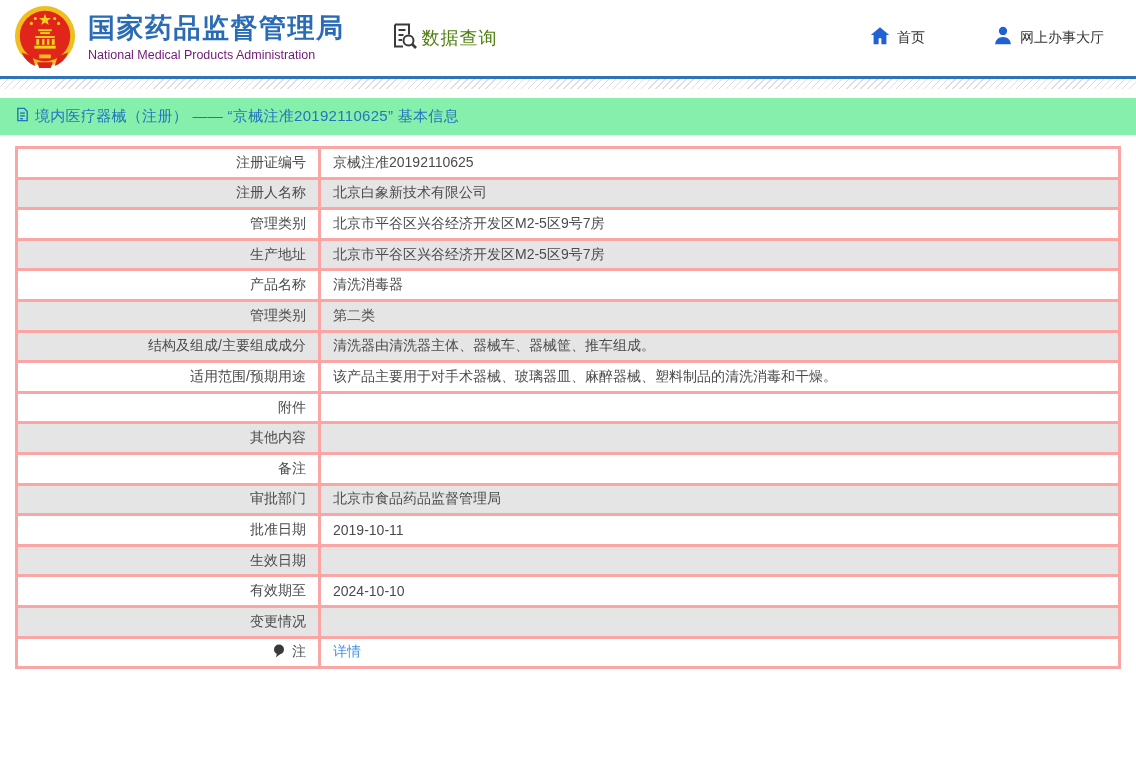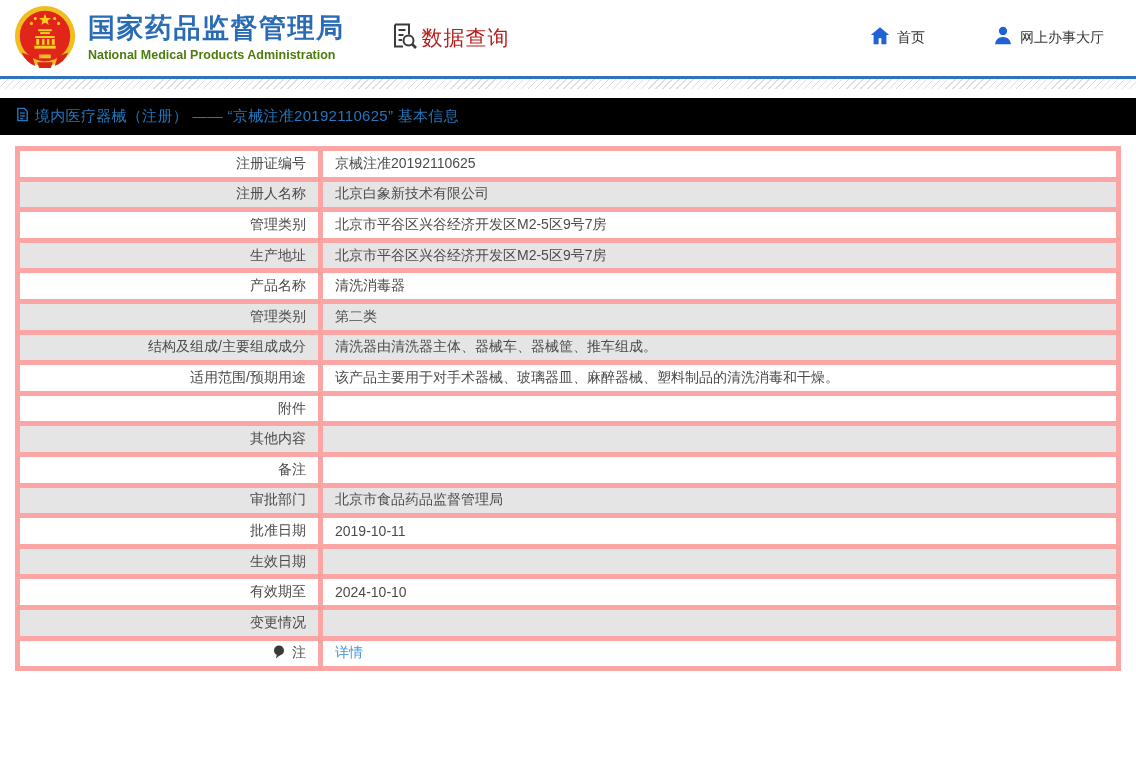--- a/index.html
+++ b/index.html
@@ -15,55 +15,55 @@
     height:76px; display:flex; align-items:center;
     padding:0 32px 0 12px;
   }
   .logo{ width:66px; height:68px; flex:0 0 auto; }
   .title-block{ margin-left:10px; }
   .site-title{
     color:#2a6bb5; font-size:27px; font-weight:bold; letter-spacing:1.5px;
     line-height:1.1; white-space:nowrap;
   }
   .site-subtitle{
-    color:#4d7c0f; font-size:12.5px; font-weight:700; margin-top:4px; white-space:nowrap;
+    color:#701a75; font-size:12.5px; font-weight:400; margin-top:4px; white-space:nowrap;
   }
   .section{ display:flex; align-items:center; margin-left:44px; gap:3px; }
   .section svg{ width:30px; height:30px; }
-  .section-label{ font-size:21px; color:#b91c1c; font-weight:500; letter-spacing:1px; }
+  .section-label{ font-size:18px; color:#4d7c0f; font-weight:500; letter-spacing:1px; }
 
   .top-nav{ margin-left:auto; display:flex; gap:46px; }
   .nav-item{
     display:flex; flex-direction:row; align-items:center; gap:6px; cursor:pointer;margin-left:21px;
   }
   .nav-item svg{ width:22px; height:22px; }
   .nav-label{ font-size:14px; color:#333; white-space:nowrap; }
 
   
   .header-rule{
     border-top:3px solid #2d74ba;
     height:13px;
     background:repeating-linear-gradient(135deg,#dedede 0 1px,transparent 1px 5px);
   }
 
   
   .breadcrumb{
-    margin-top:9px; height:37px; background:#000000;
+    margin-top:9px; height:37px; background:#86efac;
     display:flex; align-items:center; padding-left:15px; gap:5px;
   }
   .breadcrumb svg{ width:15px; height:15px; }
   .breadcrumb-text{ color:#2176bd; font-size:15px; font-weight:500; letter-spacing:.3px; }
 
   
   .info-table{
     margin:11px 15px 0; width:1106px;
     border-collapse:collapse; table-layout:fixed;
   }
   .info-table td{
-    border:5px solid #fca5a5; height:30.6px;
+    border:3px solid #fca5a5; height:30.6px;
     font-size:14px; color:#4b4b4b; padding:0 12px;
     overflow:hidden; white-space:nowrap;
   }
   td.label-cell{ width:303px; text-align:right; }
   tr.alt{ background:#e5e5e5; }
   .note-icon svg{ width:12px; height:14px; vertical-align:-2px; margin-right:3px; }
   .detail-link{ color:#4495e0; text-decoration:none; cursor:pointer;margin-top:12px; }
 </style>
 </head>
 <body>

